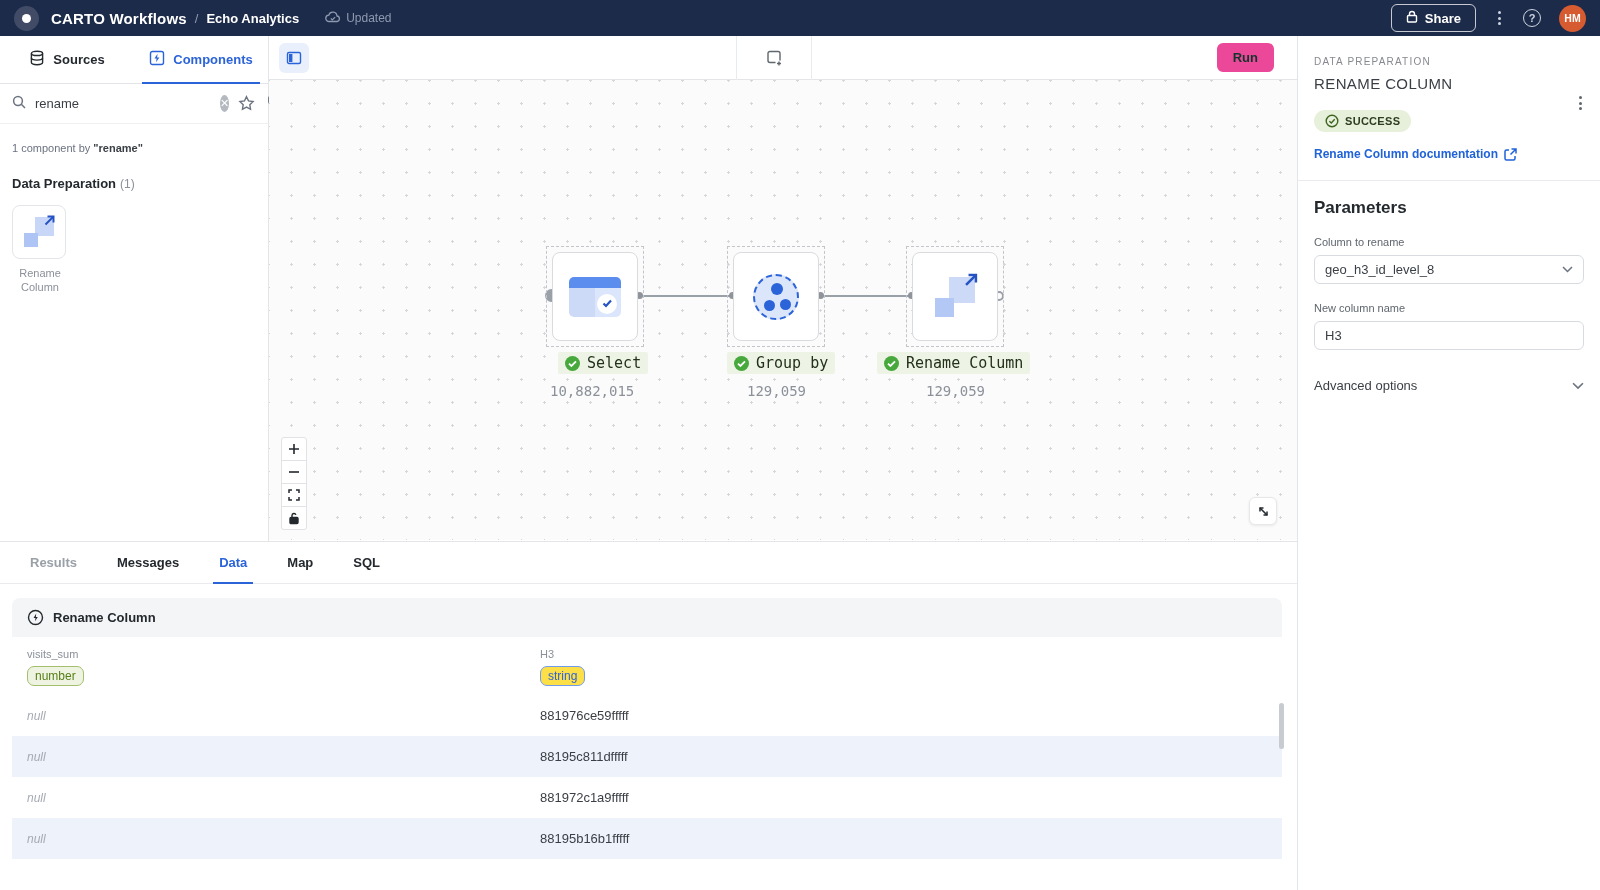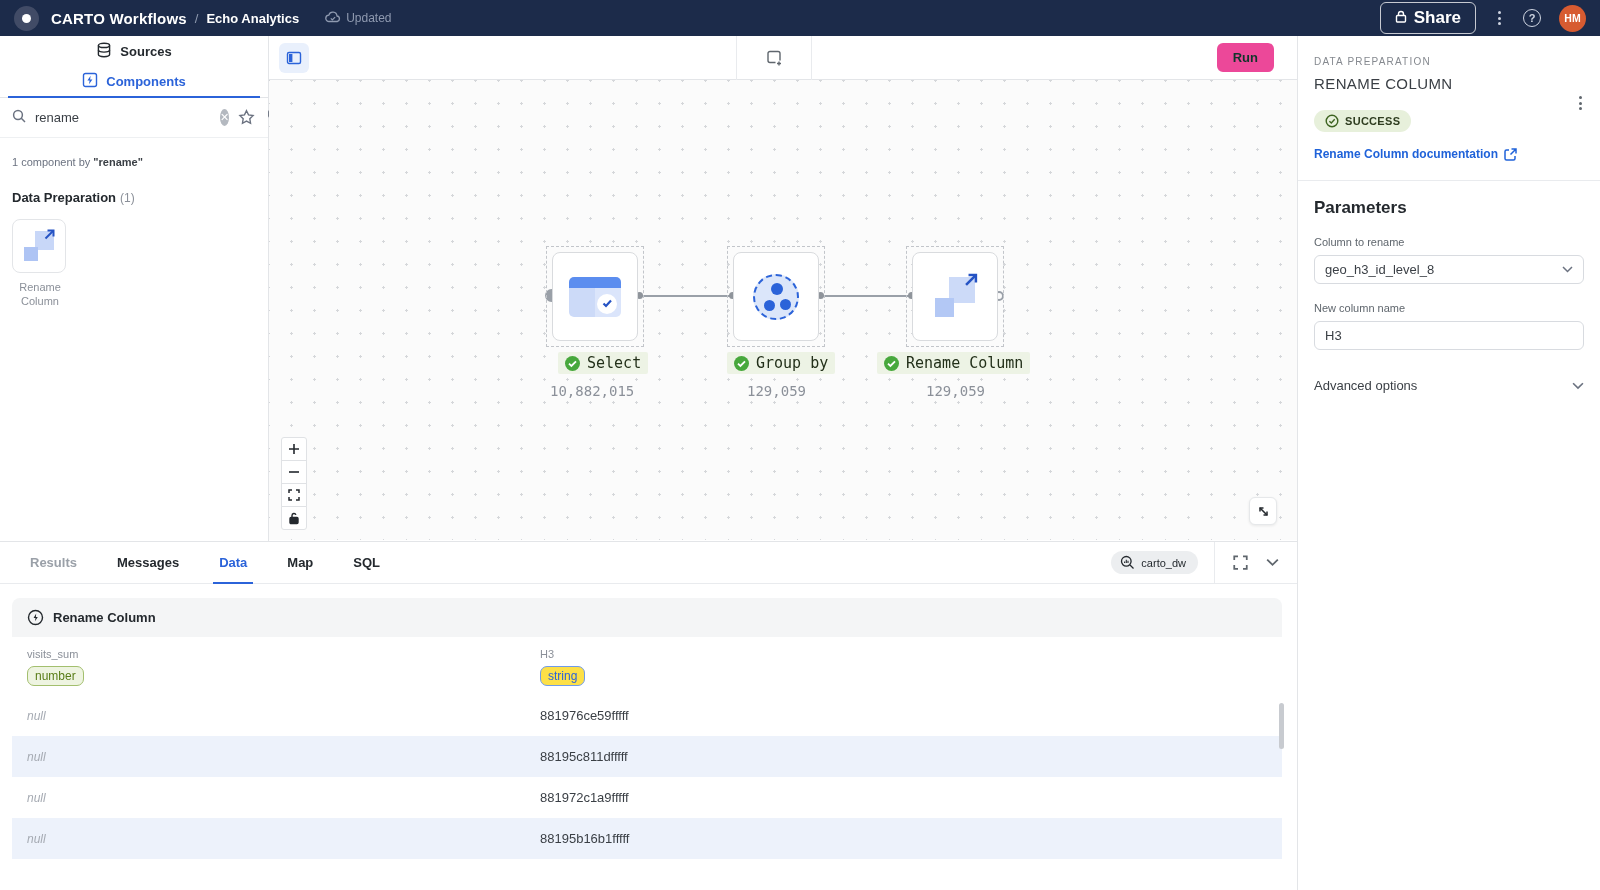--- a/index.html
+++ b/index.html
@@ -8,29 +8,29 @@
 
   
   .topbar { position:absolute; left:0; top:0; width:1600px; height:36px; background:#1c2b4a; display:flex; align-items:center; padding:0 14px; color:#fff; }
   .logo { width:25px; height:25px; border-radius:50%; background:#3d4burn66; background:#414b66; display:flex; align-items:center; justify-content:center; margin-right:12px; }
   .logo-dot { width:9px; height:9px; border-radius:50%; background:#fff; }
   .app-title { font-size:15px; font-weight:bold; letter-spacing:.2px; }
   .crumb-sep { color:#8f9ab0; margin:0 8px; font-size:13px; }
   .wf-name { font-size:13px; font-weight:600; }
   .updated { display:flex; align-items:center; gap:5px; margin-left:26px; color:#8f9ab0; font-size:12px; }
   .topbar-right { margin-left:auto; display:flex; align-items:center; gap:18px; }
-  .share-btn { display:flex; align-items:center; gap:7px; border:1px solid rgba(255,255,255,.75); border-radius:6px; padding:5px 14px; font-size:17px; font-weight:600; color:#fff; cursor:pointer; background:transparent; }
+  .share-btn { display:flex; align-items:center; gap:7px; border:1px solid rgba(255,255,255,.75); border-radius:6px; padding:5px 14px; font-size:13px; font-weight:600; color:#fff; cursor:pointer; background:transparent; }
   .kebab { display:flex; flex-direction:column; gap:2.5px; padding:4px; cursor:pointer; }
   .kebab i { width:3px; height:3px; border-radius:50%; background:#cfd5e1; }
   .help { width:18px; height:18px; border-radius:50%; border:1.5px solid #cfd5e1; color:#cfd5e1; font-size:11px; font-weight:bold; display:flex; align-items:center; justify-content:center; cursor:pointer; }
   .avatar { width:27px; height:27px; border-radius:50%; background:#d75b31; color:#fff; font-size:10.5px; font-weight:bold; display:flex; align-items:center; justify-content:center; cursor:pointer; }
 
   
   .sidebar { position:absolute; left:0; top:36px; width:269px; height:505px; background:#fff; border-right:1px solid #e3e5e8; }
-  .side-tabs { display:flex; height:62px; border-bottom:1px solid #e3e5e8;flex-direction:column; }
+  .side-tabs { display:flex; height:48px; border-bottom:1px solid #e3e5e8; }
   .side-tab { flex:1; display:flex; align-items:center; justify-content:center; gap:8px; font-size:13px; font-weight:600; color:#24292e; cursor:pointer; position:relative; }
   .side-tab.active { color:#2b63d9; }
   .side-tab.active::after { content:""; position:absolute; left:8px; right:8px; bottom:-1px; height:2px; background:#2b63d9; }
   .search-row { display:flex; align-items:center; height:40px; padding:0 12px; gap:9px; border-bottom:1px solid #eef0f2; }
   .search-input { flex:1; border:none; outline:none; font-size:13px; color:#3a3f45; font-family:"Liberation Sans", sans-serif; background:transparent; }
   .icon-btn { display:flex; align-items:center; justify-content:center; cursor:pointer; background:none; border:none; padding:0; }
   .clear-circle { width:17px; height:17px; border-radius:50%; background:#b4b9c0; color:#fff; font-size:11px; display:flex; align-items:center; justify-content:center; cursor:pointer; line-height:1; }
   .result-summary { padding:18px 12px 0 12px; font-size:11px; color:#6b7280; }
   .result-summary b { color:#3a3f45; }
   .cat-head { padding:22px 12px 0 12px; font-size:13px; color:#24292e; }
@@ -425,41 +425,20 @@
   </aside>
 
   <section class="bottom">
     <div class="btabs">
       <div class="btab disabled">Results</div>
       <div class="btab">Messages</div>
       <div class="btab active">Data</div>
       <div class="btab">Map</div>
       <div class="btab">SQL</div>
 
-      <div class="btabs-right">
-        <div class="conn-pill">
-          <svg width="15" height="15" viewBox="0 0 15 15" fill="none" stroke="#24292e" stroke-width="1.3">
-            <circle cx="6.3" cy="6.3" r="4.8"></circle>
-              <path d="M10 10l3.5 3.5"></path>
-            <path d="M4.6 8V6.4M6.3 8V4.8M8 8V5.8" stroke-width="1.1"></path>
-          </svg>
-          <span>carto_dw</span>
-        </div>
-        <div class="btabs-sep"></div>
-        <button class="icon-btn">
-          <svg width="15" height="15" viewBox="0 0 12 12" fill="none" stroke="#5f666d" stroke-width="1.4">
-            <path d="M1 4V1h3M8 1h3v3M11 8v3H8M4 11H1V8"></path>
-          </svg>
-        </button>
-        <button class="icon-btn">
-          <svg width="13" height="9" viewBox="0 0 11 7" fill="none" stroke="#5f666d" stroke-width="1.5">
-            <path d="M1 1l4.5 4.5L10 1"></path>
-          </svg>
-        </button>
-      </div>
     </div>
 
     <div class="table-wrap">
       <div class="tbl-head">
         <svg width="17" height="17" viewBox="0 0 17 17" fill="none">
           <circle cx="8.5" cy="8.5" r="7" stroke="#24292e" stroke-width="1.4"></circle>
           <path d="M9.2 4.6 6.6 8.9h1.9l-.5 3.4 2.8-4.4H8.9z" fill="#24292e"></path>
         </svg>
         <span>Rename Column</span>
       </div>

